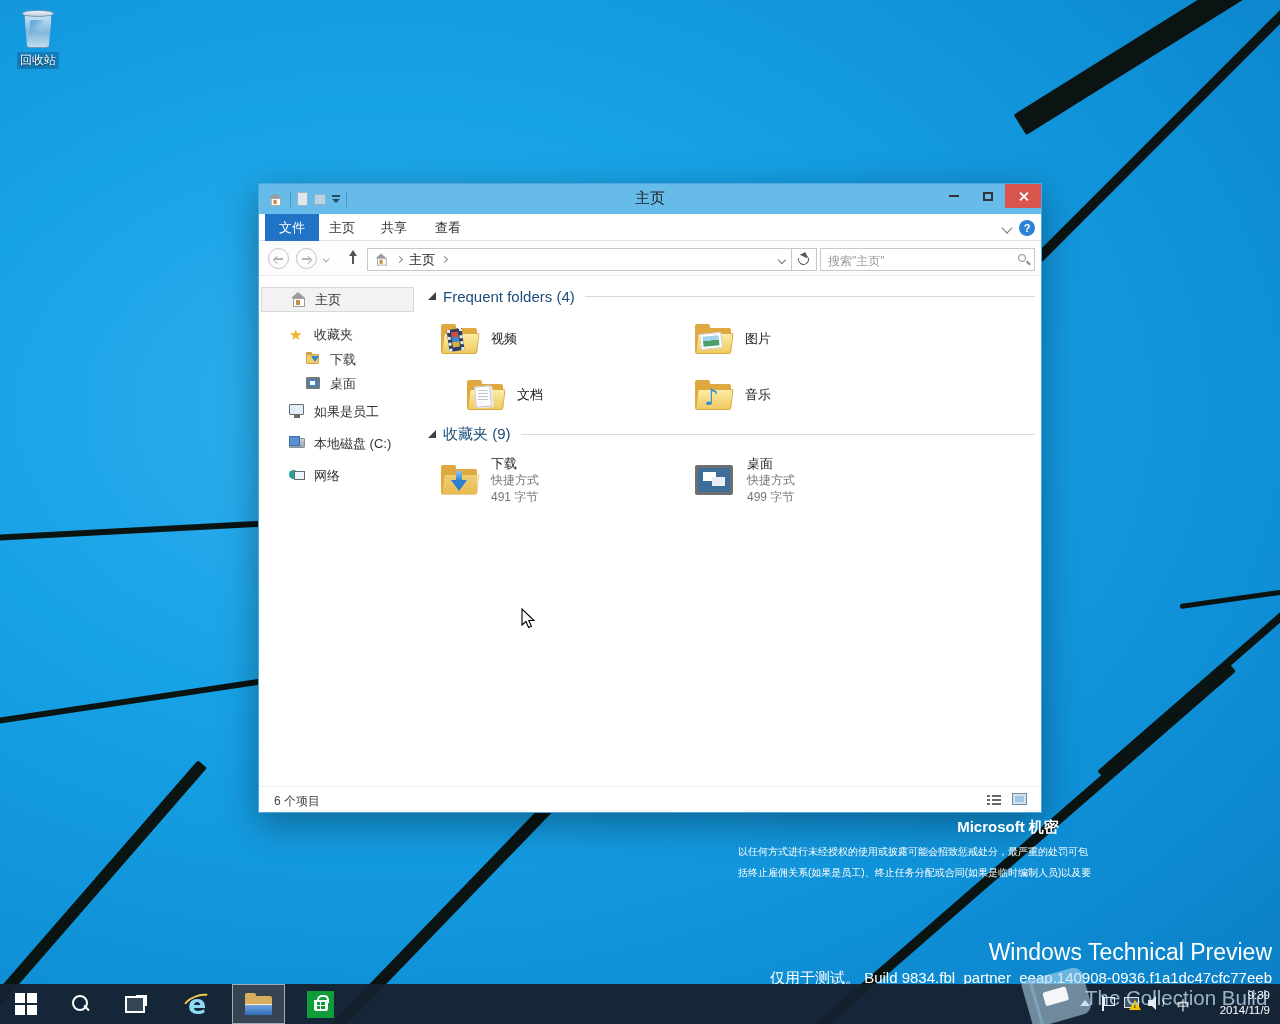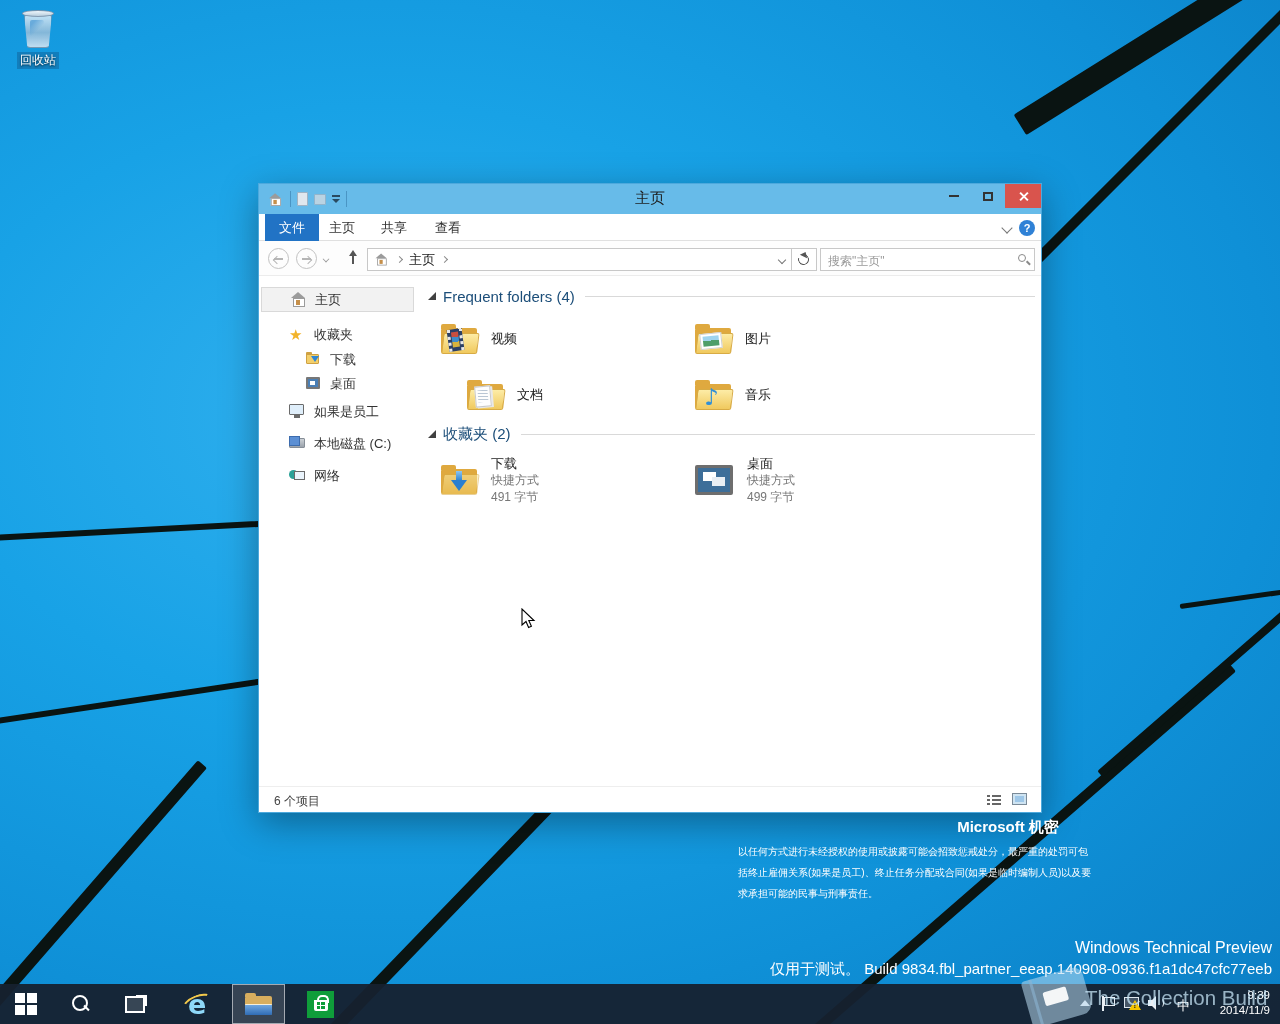--- a/index.html
+++ b/index.html
@@ -144,21 +144,21 @@
   .ico-list::before { content:""; position:absolute; left:0; top:1px; width:3px; height:2px; background:#666; box-shadow:0 4px 0 #666, 0 8px 0 #666; }
   .ico-list::after { content:""; position:absolute; left:5px; top:1px; width:9px; height:2px; background:#666; box-shadow:0 4px 0 #666, 0 8px 0 #666; }
   .ico-thumb { position:absolute; right:14px; top:6px; width:15px; height:12px; border:1px solid #7a8a98; background:#cfe4f2; }
   .ico-thumb::after { content:""; position:absolute; left:2px; top:2px; right:2px; bottom:2px; background:#9ec7e8; }
 
   
   .confid { position:absolute; left:738px; top:818px; width:540px; color:#fff; }
   .confid-title { text-align:center; font-weight:bold; font-size:15px; margin-bottom:4px; }
   .confid-line { font-size:10px; line-height:21px; }
   .buildinfo { position:absolute; right:8px; top:939px; width:600px; text-align:right; color:#fff; }
-  .edition { font-size:16px; margin-bottom:3px; }
+  .edition { font-size:23px; margin-bottom:3px; }
   .buildline { font-size:15px; }
 
   
   #taskbar { position:absolute; left:0; top:984px; width:1280px; height:40px; background:rgba(22,33,47,.95); }
   .tb-btn { position:absolute; top:0; width:48px; height:40px; display:flex; align-items:center; justify-content:center; }
   .tb-active { border:1px solid rgba(255,255,255,.55); background:rgba(255,255,255,.14); }
   .ico-start { width:22px; height:22px; background-repeat:no-repeat;
     background-image:linear-gradient(#fff,#fff),linear-gradient(#fff,#fff),linear-gradient(#fff,#fff),linear-gradient(#fff,#fff);
     background-size:10px 10px; background-position:0 0,12px 0,0 12px,12px 12px; }
   .ico-search { position:relative; width:22px; height:22px; }
@@ -376,21 +376,21 @@
         <div class="fld">
             <div class="fld-back"></div>
             <div class="fld-glyph g-note">♪</div>
             <div class="fld-front"></div>
           </div>
         <div class="name">音乐</div>
       </div>
 
       <div class="grp-hdr" style="top:148px;">
         <div class="tri"></div>
-        <div class="grp-title">收藏夹 (2)</div>
+        <div class="grp-title">收藏夹 (9)</div>
         <div class="grp-rule"></div>
       </div>
       <div class="tile tile3" style="left:15px;top:174px;height:60px;">
         <div class="fld">
             <div class="fld-back"></div>
             <div class="fld-glyph g-dl"></div>
             <div class="fld-front" style="opacity:.55;"></div>
           </div>
         <div class="meta">
           <div class="nm">下载</div>
@@ -415,21 +415,20 @@
       <div class="status-txt">6 个项目</div>
       <div class="ico-list"></div>
       <div class="ico-thumb"></div>
     </div>
   </div>
 
   <div class="confid">
     <div class="confid-title">Microsoft 机密</div>
     <div class="confid-line">以任何方式进行未经授权的使用或披露可能会招致惩戒处分，最严重的处罚可包</div>
     <div class="confid-line">括终止雇佣关系(如果是员工)、终止任务分配或合同(如果是临时编制人员)以及要</div>
-    <div class="confid-line">求承担可能的民事与刑事责任。</div>
   </div>
 
   <div class="buildinfo">
     <div class="edition">Windows Technical Preview</div>
     <div class="buildline">仅用于测试。 Build 9834.fbl_partner_eeap.140908-0936.f1a1dc47cfc77eeb</div>
   </div>
 
   <div id="taskbar">
     <div class="tb-btn" style="left:2px;">
         <div class="ico-start"></div>

